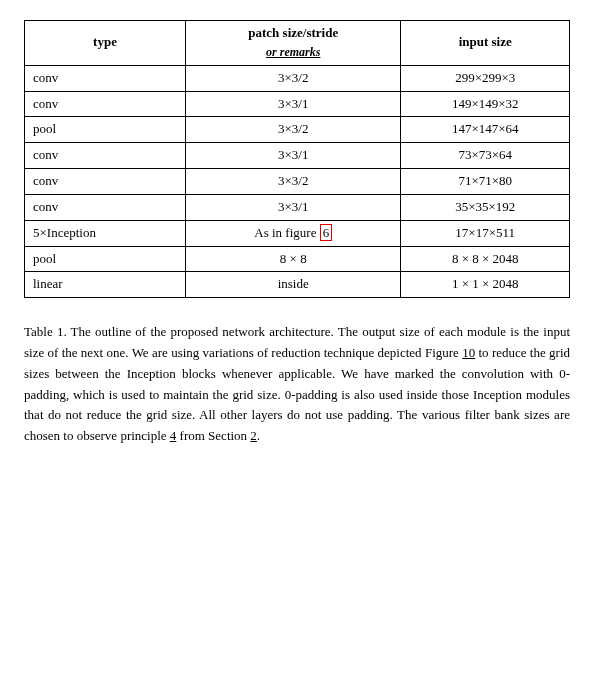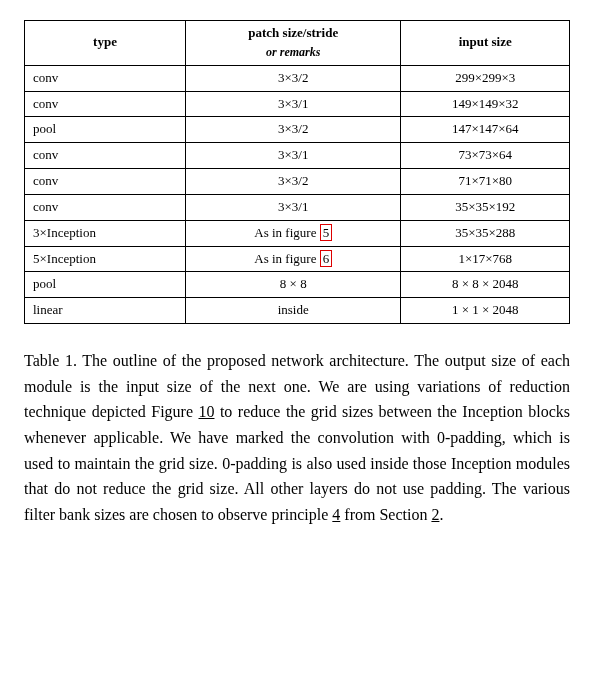--- a/index.html
+++ b/index.html
@@ -28,29 +28,30 @@
       line-height: 1.45;
     }
     th {
       font-weight: bold;
       background: #fff;
     }
     td:first-child {
       text-align: left;
     }
     .underline-text {
+      text-decoration: underline;
       font-style: italic;
       font-size: 12px;
     }
     .highlighted {
       border: 1.5px solid #d00 !important;
       color: #000;
     }
     .caption {
-      font-size: 16px;
+      font-size: 13px;
       line-height: 1.6;
       text-align: justify;
       margin-top: 4px;
     }
     .link {
       color: #000;
       text-decoration: underline;
     }
   </style>
 </head>
@@ -97,28 +98,23 @@
           <td>conv</td>
           <td>3×3/2</td>
           <td>71×71×80</td>
         </tr>
         <tr>
           <td>conv</td>
           <td>3×3/1</td>
           <td>35×35×192</td>
         </tr>
         <tr>
-          <td>3×Inception</td>
-          <td>As in figure <span class="highlighted" style="border: 1.5px solid rgb(204, 0, 0); padding: 0px 2px;">5</span></td>
-          <td>35×35×288</td>
-        </tr>
-        <tr>
           <td>5×Inception</td>
           <td>As in figure <span class="highlighted" style="border: 1.5px solid rgb(204, 0, 0); padding: 0px 2px;">6</span></td>
-          <td>1×17×768</td>
+          <td>17×17×511</td>
         </tr>
         <tr>
           <td>pool</td>
           <td>8 × 8</td>
           <td>8 × 8 × 2048</td>
         </tr>
         <tr>
           <td>linear</td>
           <td>inside</td>
           <td>1 × 1 × 2048</td>

